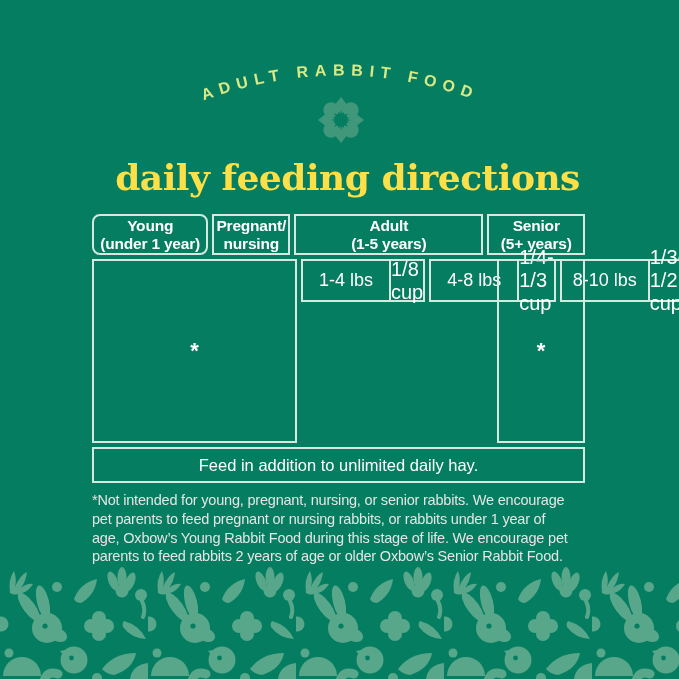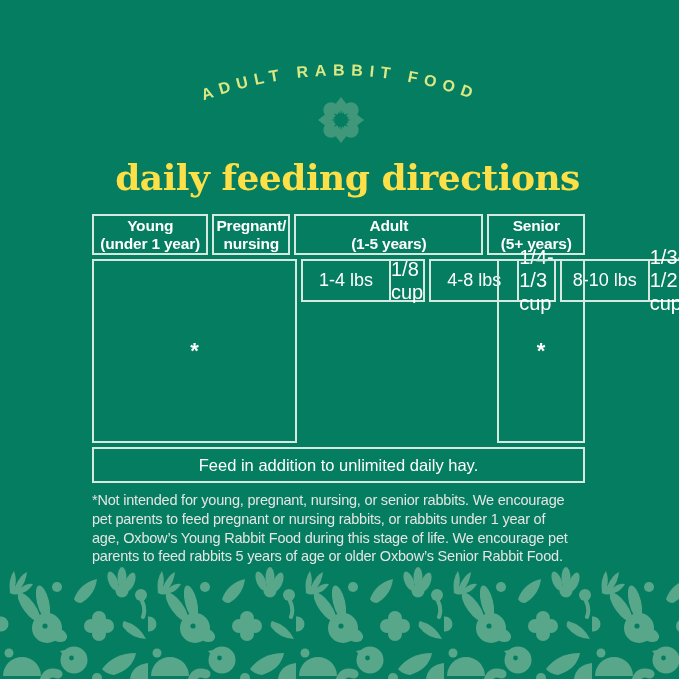--- a/index.html
+++ b/index.html
@@ -34,21 +34,21 @@
     position:absolute;left:92px;top:214px;width:493px;
     display:flex;flex-direction:column;gap:4px;color:#ffffff;
   }
   .trow{display:flex;gap:4px;}
   .cell{
     border:2px solid #d6e9e0;box-sizing:border-box;
     display:flex;flex-direction:column;align-items:center;justify-content:center;
     text-align:center;
   }
   .head .cell{height:41px;font-weight:bold;font-size:15.5px;line-height:18px;letter-spacing:-0.2px;}
-  .c1{width:118px;}.c2{width:79px;}.c3{width:192px;}.c4{width:99px;}
+  .c1{width:118px;border-radius:8px;}.c2{width:79px;}.c3{width:192px;}.c4{width:99px;}
   .brow{height:184px;}
   .bigcell{width:205px;}
   .srcell{width:88px;}
   .adult-col{width:192px;display:flex;flex-direction:row;gap:4px;box-sizing:border-box;}
   .arow{
     height:43px;border:2px solid #d6e9e0;box-sizing:border-box;
     display:flex;align-items:stretch;
   }
   .wcell{
     width:88px;border-right:2px solid #d6e9e0;box-sizing:border-box;
@@ -143,21 +143,21 @@
       </div>
     </div>
 
     <div class="cell feedcell">Feed in addition to unlimited daily hay.</div>
   </div>
 
   <div class="footnote">
     <div>*Not intended for young, pregnant, nursing, or senior rabbits. We encourage</div>
     <div>pet parents to feed pregnant or nursing rabbits, or rabbits under 1 year of</div>
     <div>age, Oxbow’s Young Rabbit Food during this stage of life. We encourage pet</div>
-    <div>parents to feed rabbits 5 years of age or older Oxbow’s Senior Rabbit Food.</div>
+    <div>parents to feed rabbits 2 years of age or older Oxbow’s Senior Rabbit Food.</div>
   </div>
 
   <svg class="pattern-svg" width="679" height="112" viewBox="0 0 679 112">
     <defs>
       <pattern id="bunnies" width="148" height="112" patternUnits="userSpaceOnUse">
         <g fill="#58a78a">
 
           <path d="M10 26 Q8 12 14 4 Q17 12 15 20 Q20 8 27 5 Q26 14 21 21 Q27 16 33 17 Q29 24 22 26 Q15 29 10 26 Z"></path>
 
           <circle cx="57" cy="20" r="5"></circle>

